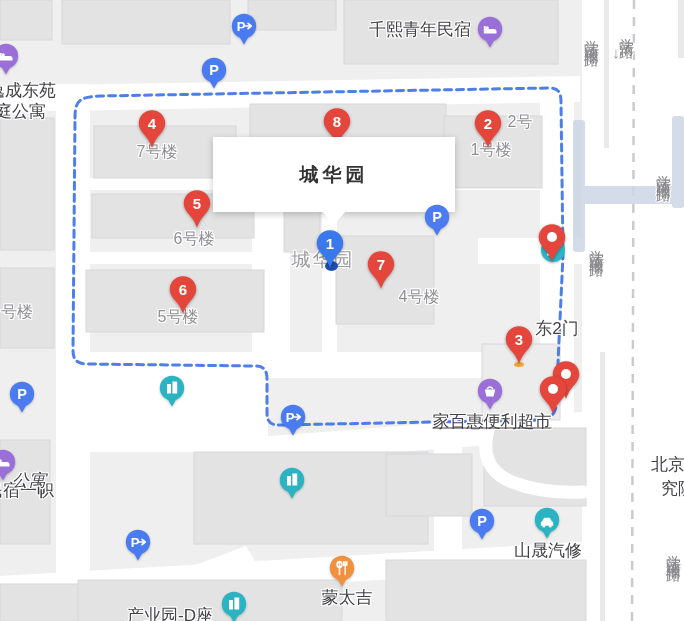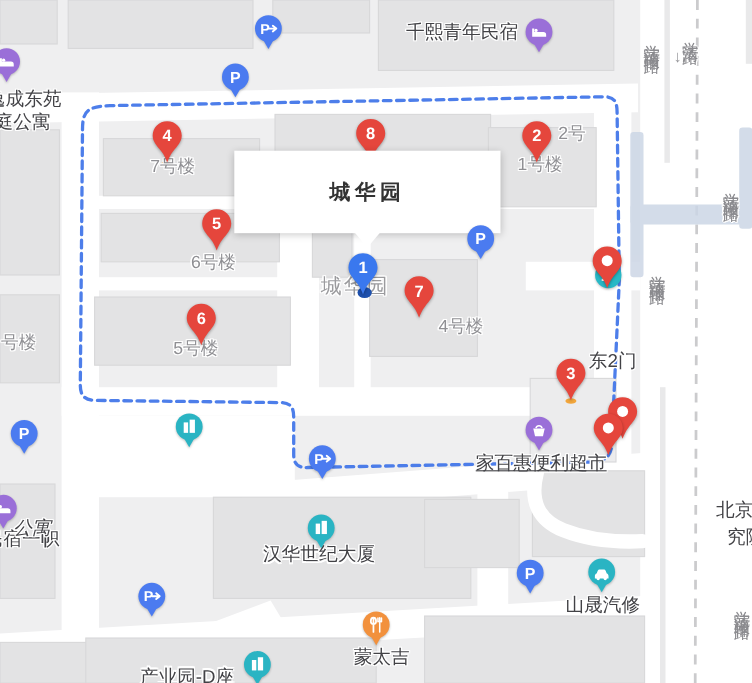--- a/index.html
+++ b/index.html
@@ -266,21 +266,20 @@
     <div class="lbl" style="left: 157px; top: 152px;">7号楼</div>
     <div class="lbl" style="left: 194px; top: 239px;">6号楼</div>
     <div class="lbl" style="left: 178px; top: 317px;">5号楼</div>
     <div class="lbl" style="left: 380px; top: 297px; margin-left: 39px;">4号楼</div>
     <div class="lbl" style="left: 491px; top: 150px;">1号楼</div>
     <div class="lbl" style="left: 520px; top: 122px;">2号</div>
     <div class="lbl" style="left: 17px; top: 312px;">号楼</div>
     <div class="lbl big-gray" style="left: 323px; top: 260px;">城华园</div>
     <div class="lbl dark" style="left: 557px; top: 280px; margin-top: 48px;">东2门</div>
     <div class="lbl dark" style="left: 492px; top: 421px; text-decoration: underline;">家百惠便利超市</div>
-    <div class="lbl dark" style="left: 290px; top: 504px;">汉华世纪大厦</div>
     <div class="lbl dark" style="left: 548px; top: 550px;">山晟汽修</div>
     <div class="lbl dark" style="left: 347px; top: 597px;">蒙太吉</div>
     <div class="lbl dark" style="left: 170px; top: 615px;">产业园-D座</div>
     <div class="lbl dark anchor-left" style="left: -12px; top: 90px;">逸成东苑</div>
     <div class="lbl dark anchor-left" style="left: -22px; top: 111px;">家庭公寓</div>
     <div class="lbl dark anchor-left" style="left: -14px; top: 490px;">民宿一帜</div>
     <div class="lbl dark anchor-left" style="left: 12px; top: 480px; font-style: italic;">公寓</div>
     <div class="lbl dark" style="left: 668px; top: 464px; text-align: center;">北京</div>
     <div class="lbl dark" style="left: 678px; top: 488px;">究院</div>
     <div class="lbl arrow" style="left: 616px; top: 52px;">↓</div>

